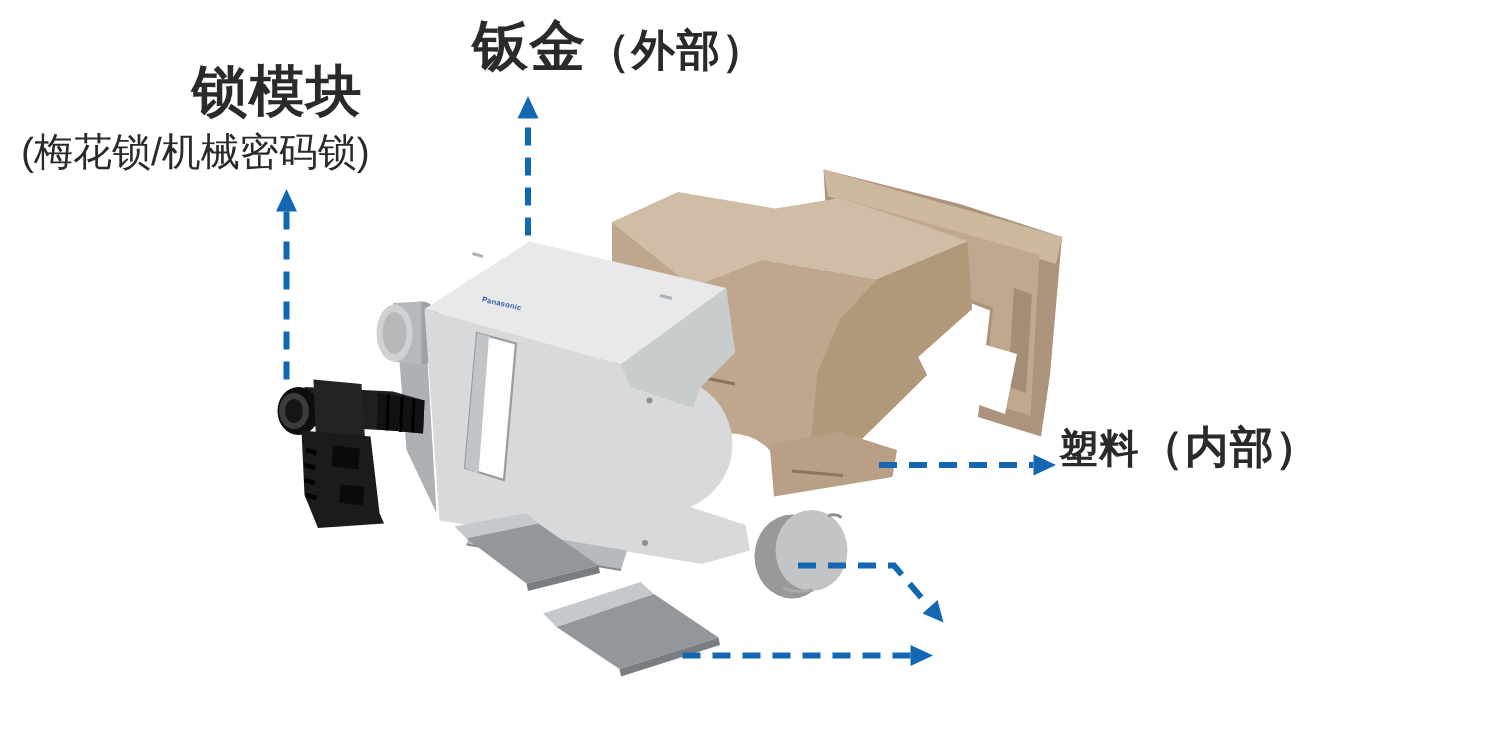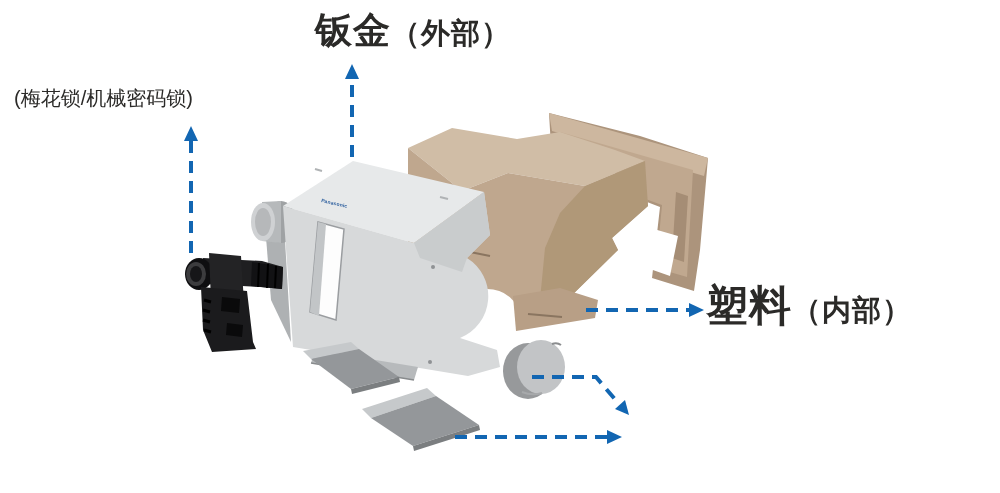--- a/index.html
+++ b/index.html
@@ -7,21 +7,21 @@
     position:relative;width:1000px;height:493px;background:#ffffff;
     font-family:"Liberation Sans","DejaVu Sans",sans-serif;overflow:hidden;
   }
   .stage svg{position:absolute;left:0;top:0;}
   .label{
     position:absolute;color:#2b2a28;white-space:nowrap;line-height:1.05;
     font-weight:600;letter-spacing:1px;
   }
   .label .big{font-size:37px;}
   .label .suffix{font-size:29px;font-weight:600;}
-  .label .sub{font-size:20px;font-weight:500;letter-spacing:0;}
+  .label .sub{font-size:26px;font-weight:500;letter-spacing:0;}
   .lbl-lock{left:128px;top:42px;text-align:center;}
   .lbl-lock-sub{left:14px;top:88px;}
   .lbl-sheet{left:295px;top:12px;margin-left:20px;}
   .lbl-plastic{left:706px;top:284px;}
   .lbl-outlet{left:629px;top:402px;}
   .logo{
     position:absolute;left:321px;top:200px;font-size:5px;color:#30619f;
     transform:rotate(13deg);letter-spacing:.2px;font-weight:700;
   }
   .arrow-line{fill:none;stroke-width:4;stroke-dasharray:12 8;}
@@ -128,27 +128,30 @@
       <polygon points="704,310 689,303 689,317" fill="#1266b2"></polygon>
 
       <polyline class="arrow-line" points="532,377 596,377 619,404" stroke="#1266b2" fill="none"></polyline>
       <polygon points="629,415 615,409 625,400" fill="#1266b2"></polygon>
 
       <line class="arrow-line" x1="455" y1="437" x2="607" y2="437" stroke="#1266b2"></line>
       <polygon points="622,437 607,430 607,444" fill="#1266b2"></polygon>
     </g>
   </svg>
 
+  <div class="label lbl-lock">
+    <span class="big">锁模块</span>
+  </div>
   <div class="label lbl-lock-sub">
     <span class="sub">(梅花锁/机械密码锁)</span>
   </div>
 
   <div class="label lbl-sheet">
     <span class="big">钣金</span><span class="suffix">（外部）</span>
   </div>
 
   <div class="label lbl-plastic">
-    <span class="big" style="font-size:42px;">塑料</span><span class="suffix">（内部）</span>
+    <span class="big" style="font-size:26px;">塑料</span><span class="suffix">（内部）</span>
   </div>
 
 
   <div class="logo">Panasonic</div>
 </div>
 
 </body></html>

